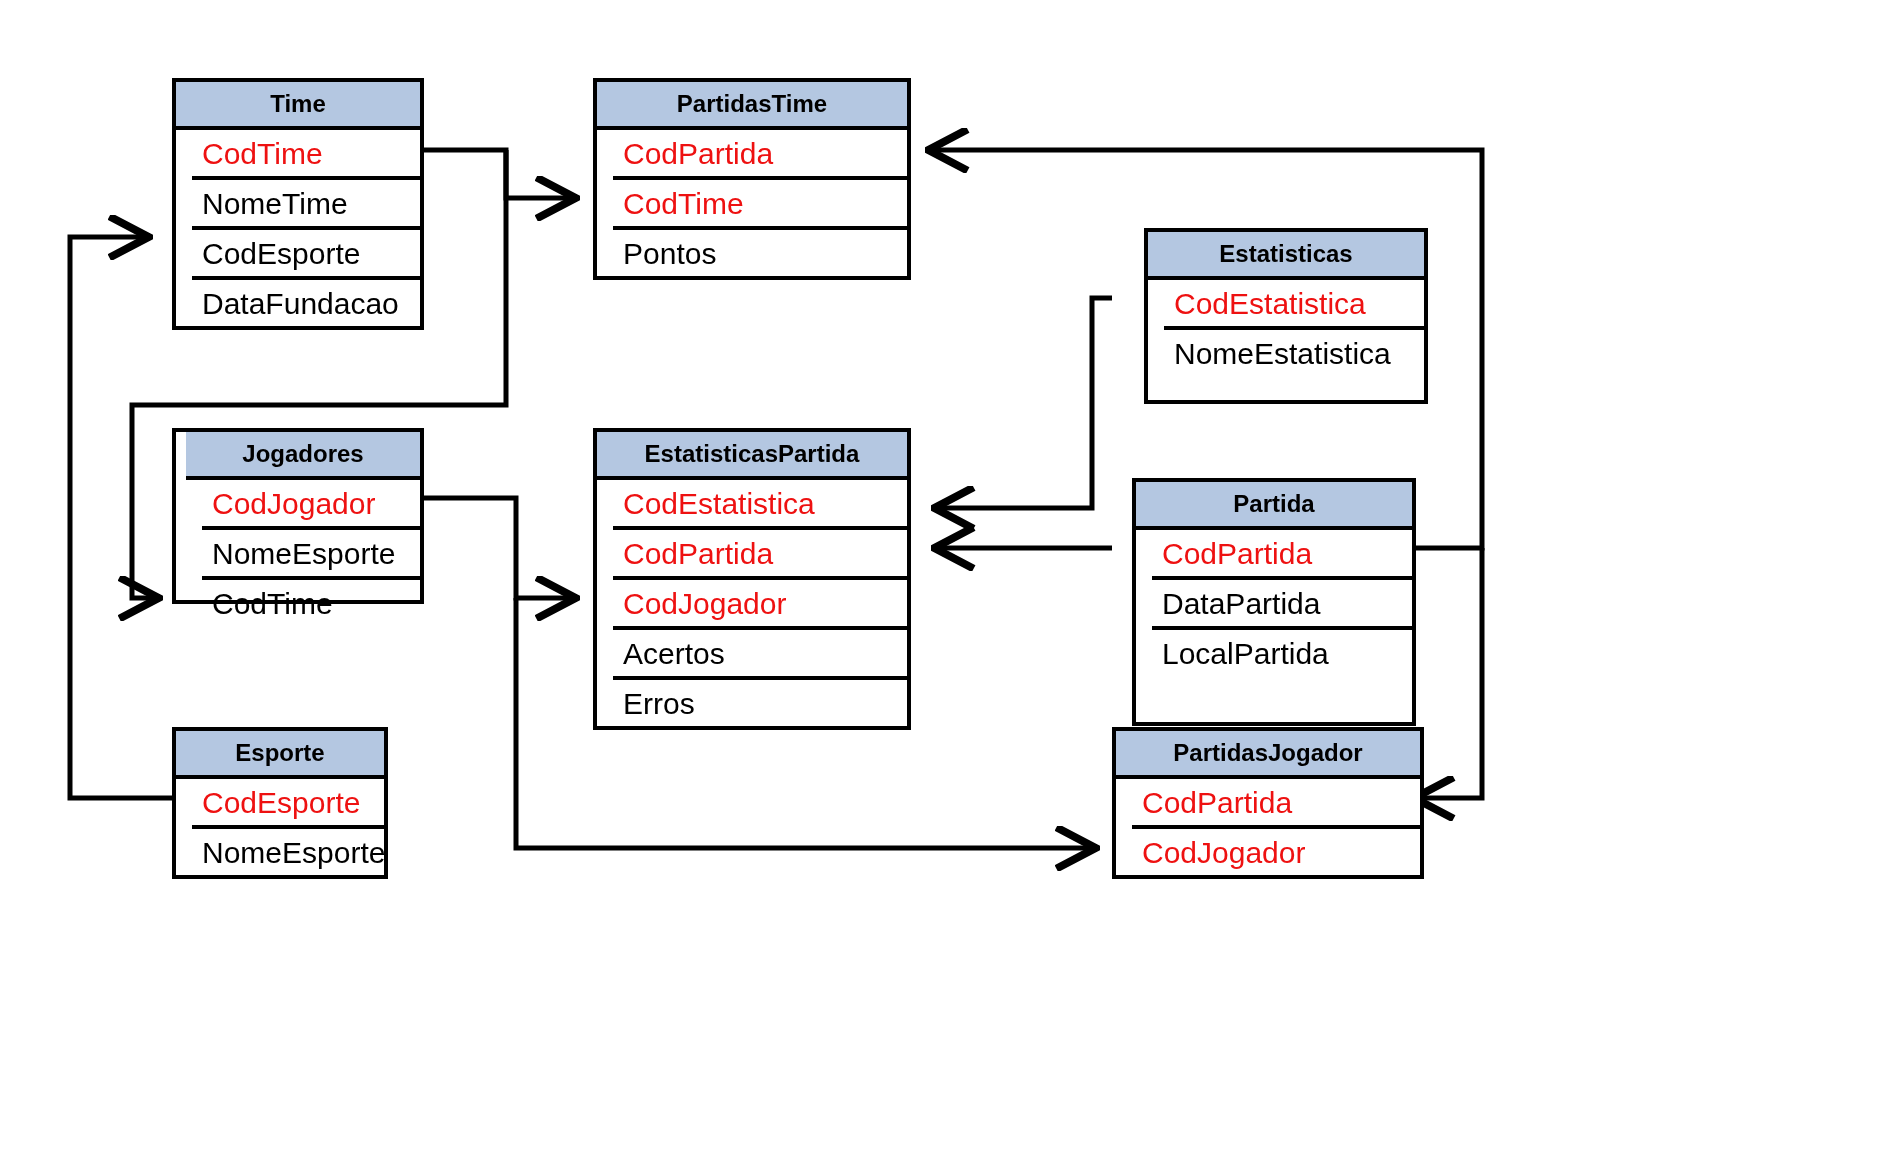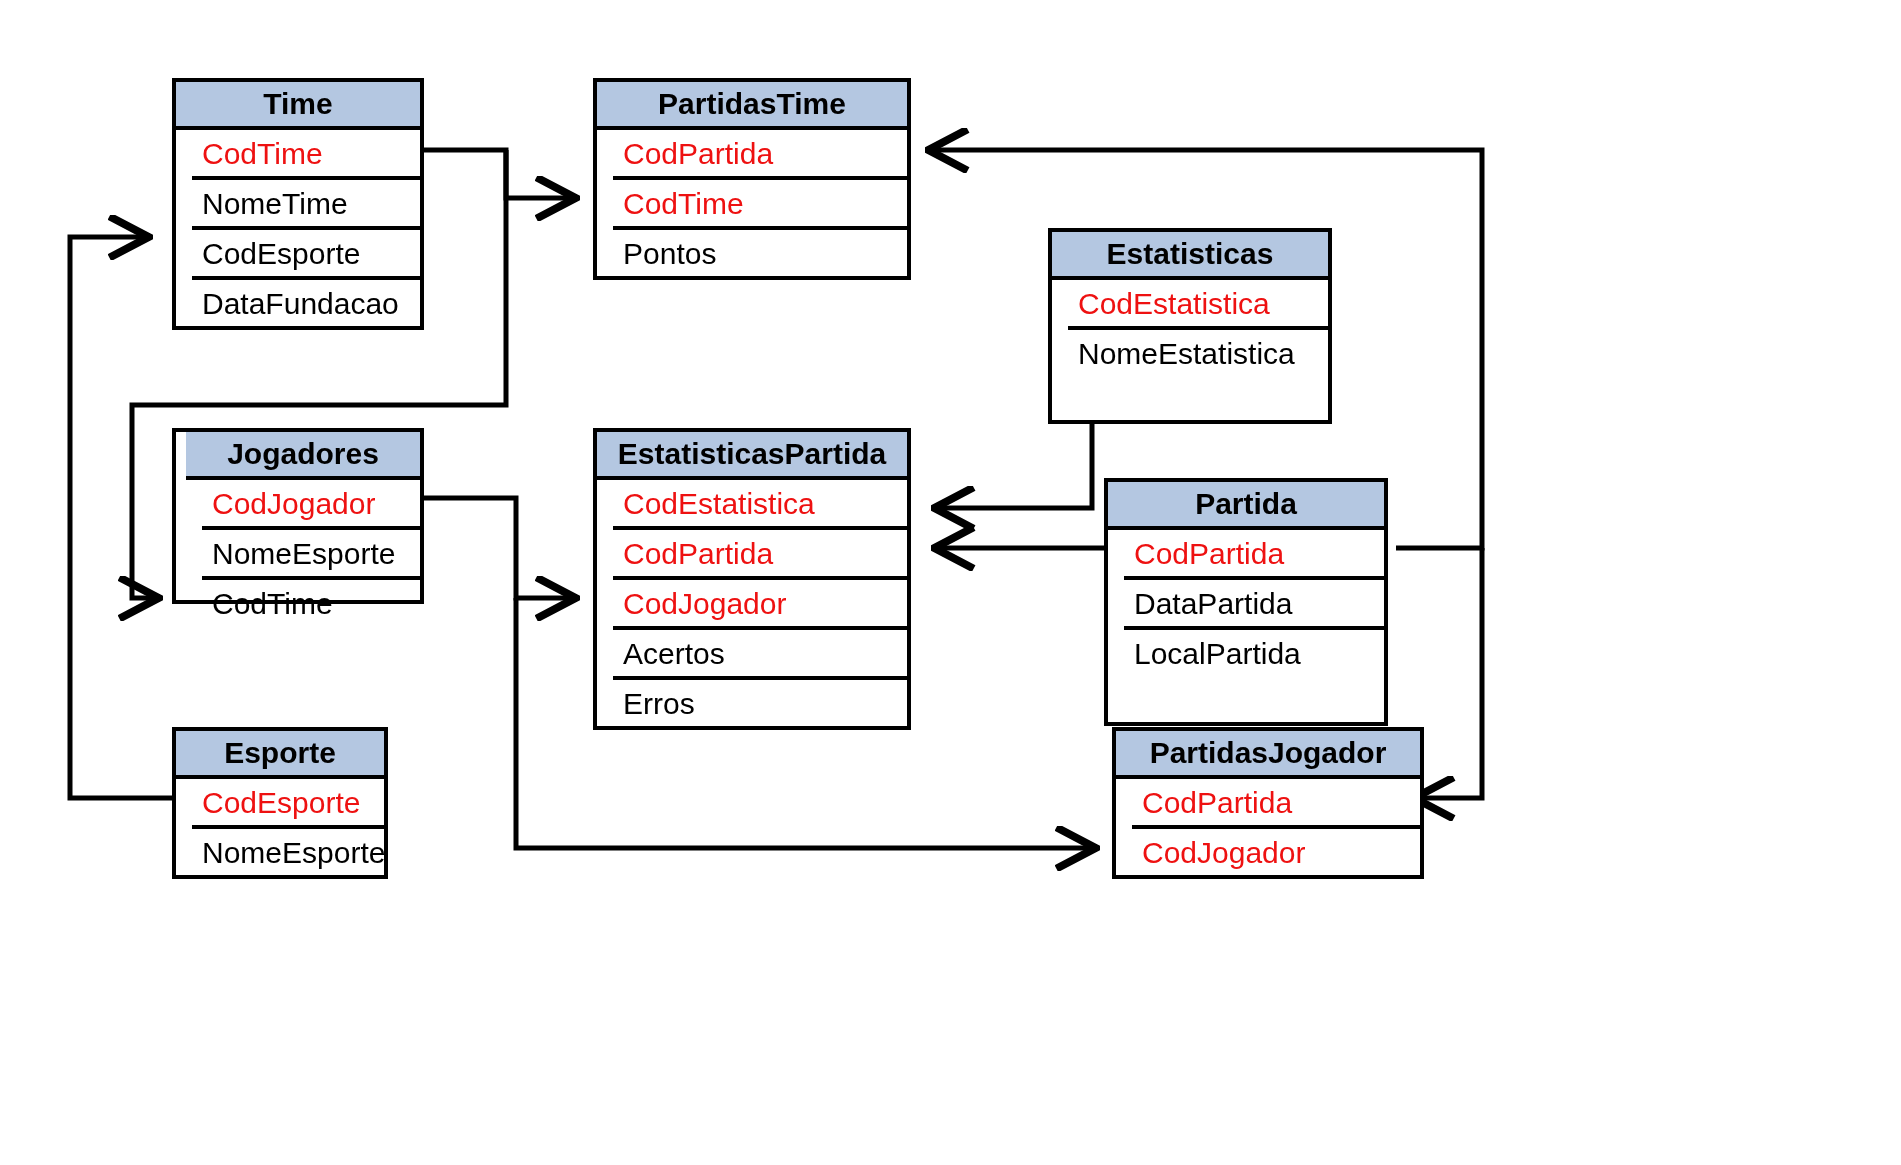--- a/index.html
+++ b/index.html
@@ -30,21 +30,21 @@
     background: #ffffff;
     z-index: 5;
   }
   .entity-header {
     background: #b4c7e1;
     border-bottom: 4px solid #000000;
     box-sizing: border-box;
     text-align: center;
     font-weight: bold;
     color: #000000;
-    font-size: 30px;
+    font-size: 24px;
     line-height: 44px;
     height: 48px;
     letter-spacing: 0px;
     overflow: hidden;
     white-space: nowrap;
   }
   .attr {
     height: 50px;
     line-height: 48px;
     box-sizing: border-box;
@@ -94,40 +94,40 @@
         <div class="attr">NomeTime</div>
         <div class="attr">CodEsporte</div>
         <div class="attr">DataFundacao</div>
       </div>
       <div class="entity" style="left: 593px; top: 78px; width: 318px; height: 202px;">
         <div class="entity-header">PartidasTime</div>
         <div class="attr key">CodPartida</div>
         <div class="attr key">CodTime</div>
         <div class="attr">Pontos</div>
       </div>
-      <div class="entity" style="left: 1048px; top: 228px; width: 284px; height: 196px;">
+      <div class="entity" style="left: 1144px; top: 228px; width: 284px; height: 176px;">
         <div class="entity-header">Estatisticas</div>
         <div class="attr key">CodEstatistica</div>
         <div class="attr">NomeEstatistica</div>
       </div>
       <div class="entity" style="left: 172px; top: 428px; width: 252px; height: 176px; padding-left: 10px;">
         <div class="entity-header">Jogadores</div>
         <div class="attr key">CodJogador</div>
         <div class="attr">NomeEsporte</div>
         <div class="attr">CodTime</div>
       </div>
       <div class="entity" style="left: 593px; top: 428px; width: 318px; height: 302px;">
         <div class="entity-header">EstatisticasPartida</div>
         <div class="attr key">CodEstatistica</div>
         <div class="attr key">CodPartida</div>
         <div class="attr key">CodJogador</div>
         <div class="attr">Acertos</div>
         <div class="attr">Erros</div>
       </div>
-      <div class="entity" style="left: 1104px; top: 478px; width: 284px; height: 248px;">
+      <div class="entity" style="left: 1132px; top: 478px; width: 284px; height: 248px;">
         <div class="entity-header">Partida</div>
         <div class="attr key">CodPartida</div>
         <div class="attr">DataPartida</div>
         <div class="attr">LocalPartida</div>
       </div>
       <div class="entity" style="left: 172px; top: 727px; width: 216px; height: 152px;">
         <div class="entity-header">Esporte</div>
         <div class="attr key">CodEsporte</div>
         <div class="attr">NomeEsporte</div>
       </div>

